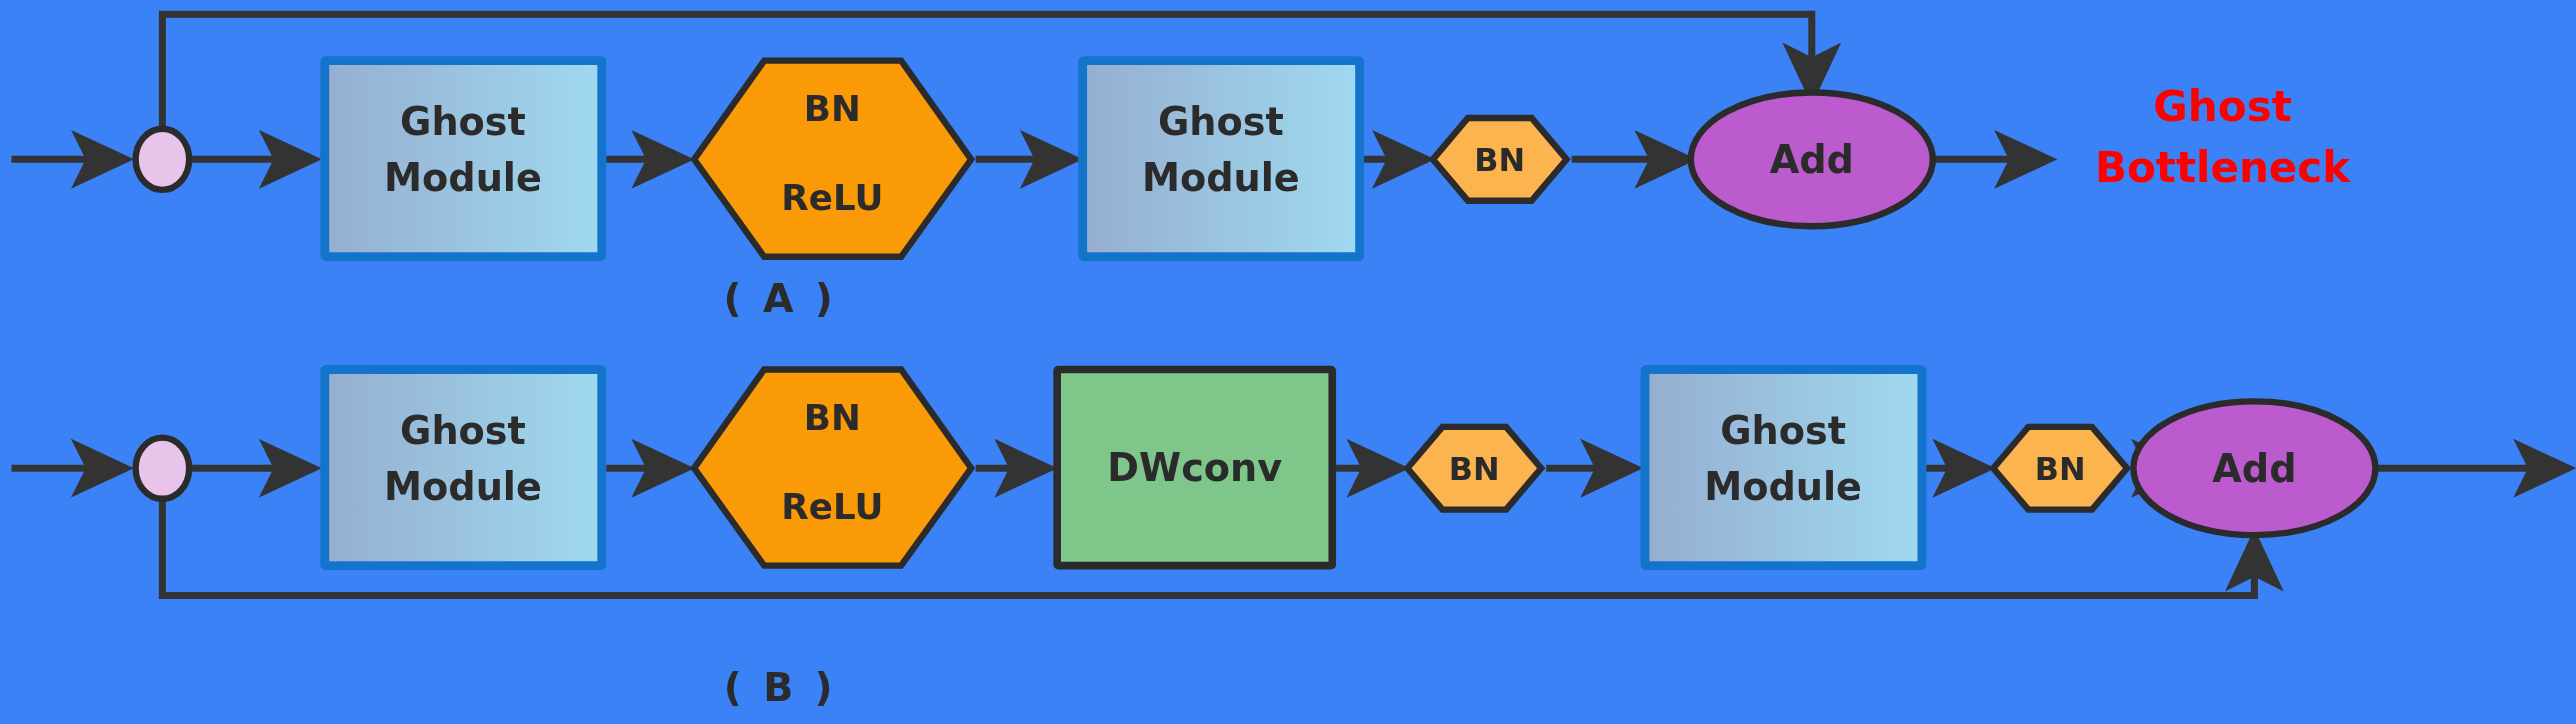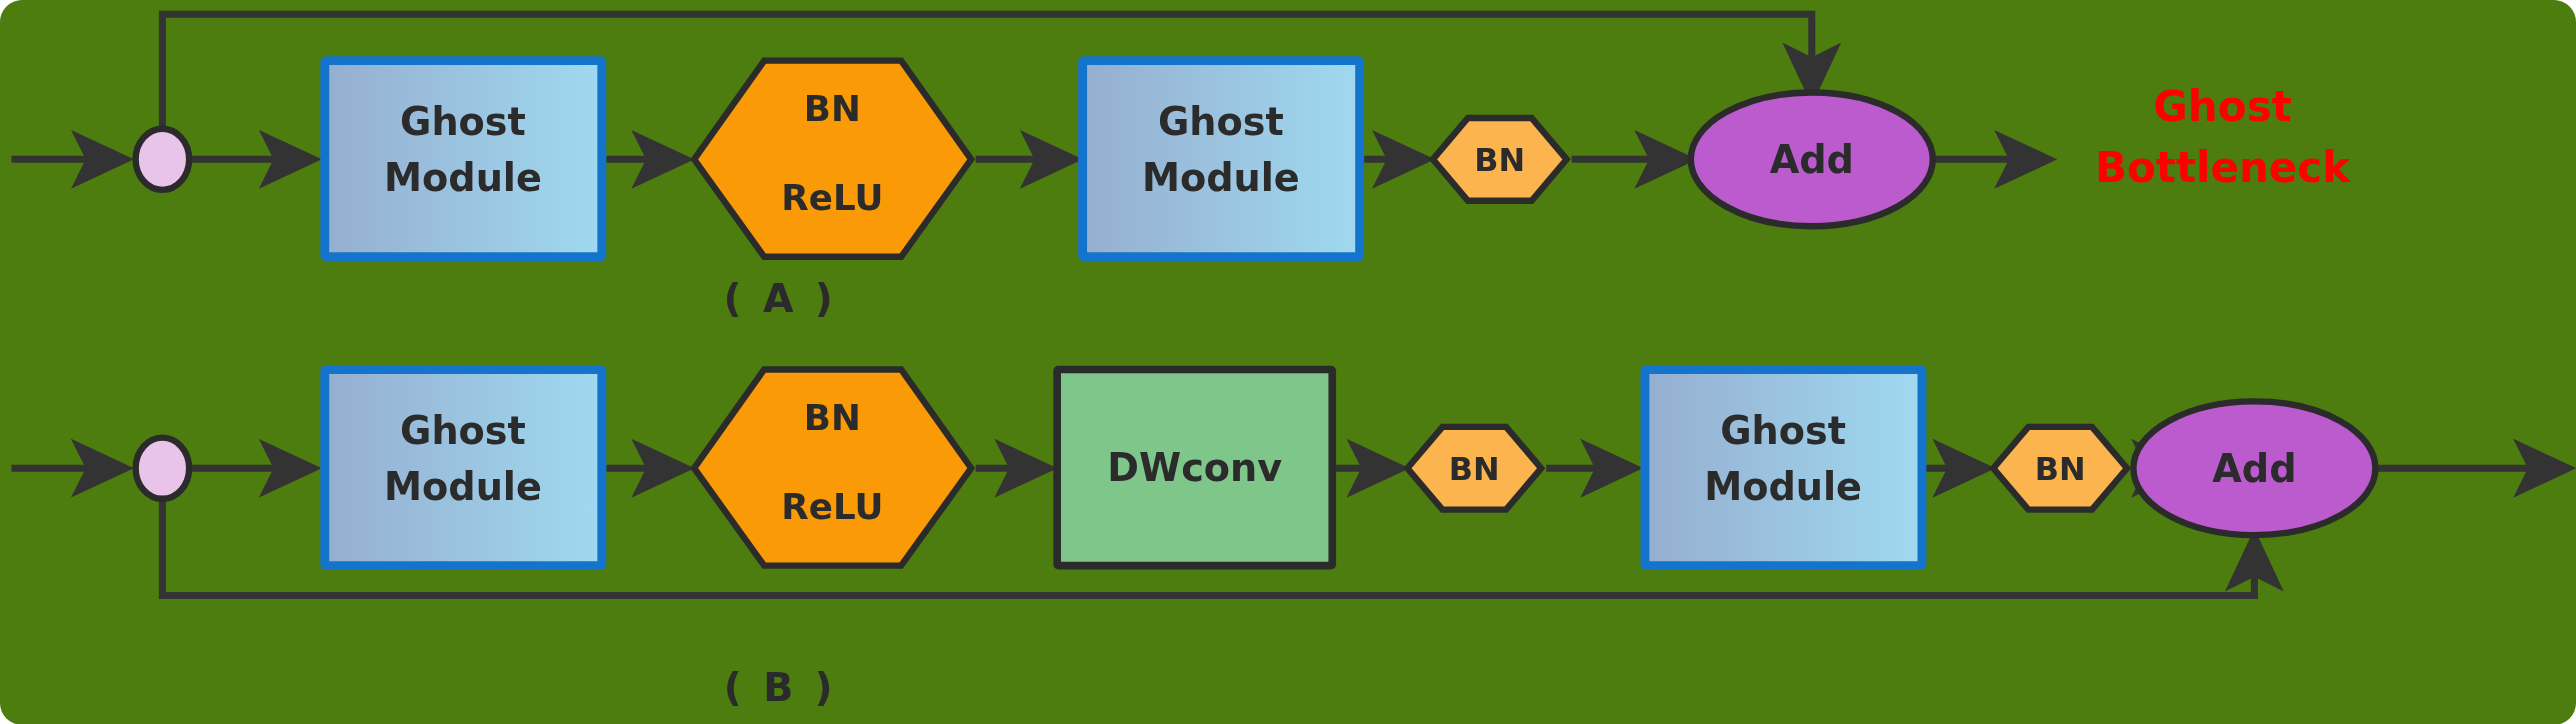--- a/index.html
+++ b/index.html
@@ -1,18 +1,18 @@
 <!DOCTYPE html>
 <html style="font-size:10.2px"><head>
 <meta charset="utf-8">
 <style>
   html,body{margin:0;padding:0;background:#ffffff;}
   body{width:2576px;height:725px;overflow:hidden;
        font-family:"DejaVu Sans","Liberation Sans",sans-serif;}
-  #stage{position:relative;width:2576px;height:725px;background:#4d7c0f;border-radius:22px;}
+  #stage{position:relative;width:2576px;height:725px;background:#3b82f6;}
   svg#diagram{position:absolute;left:0;top:0;width:2576px;height:725px;display:block;}
   .node-label{font-family:"DejaVu Sans","Liberation Sans",sans-serif;
               font-weight:bold;fill:#2b2b2b;text-anchor:middle;}
   .label-big{font-size:60px;}
   .label-mid{font-size:56px;}
   .label-small{font-size:50px;}
   .panel-caption{font-family:"DejaVu Sans","Liberation Sans",sans-serif;
                  font-weight:bold;font-size:62px;fill:#2b2b2b;
                  letter-spacing:6px;text-anchor:middle;}
   .callout{font-family:"DejaVu Sans","Liberation Sans",sans-serif;

